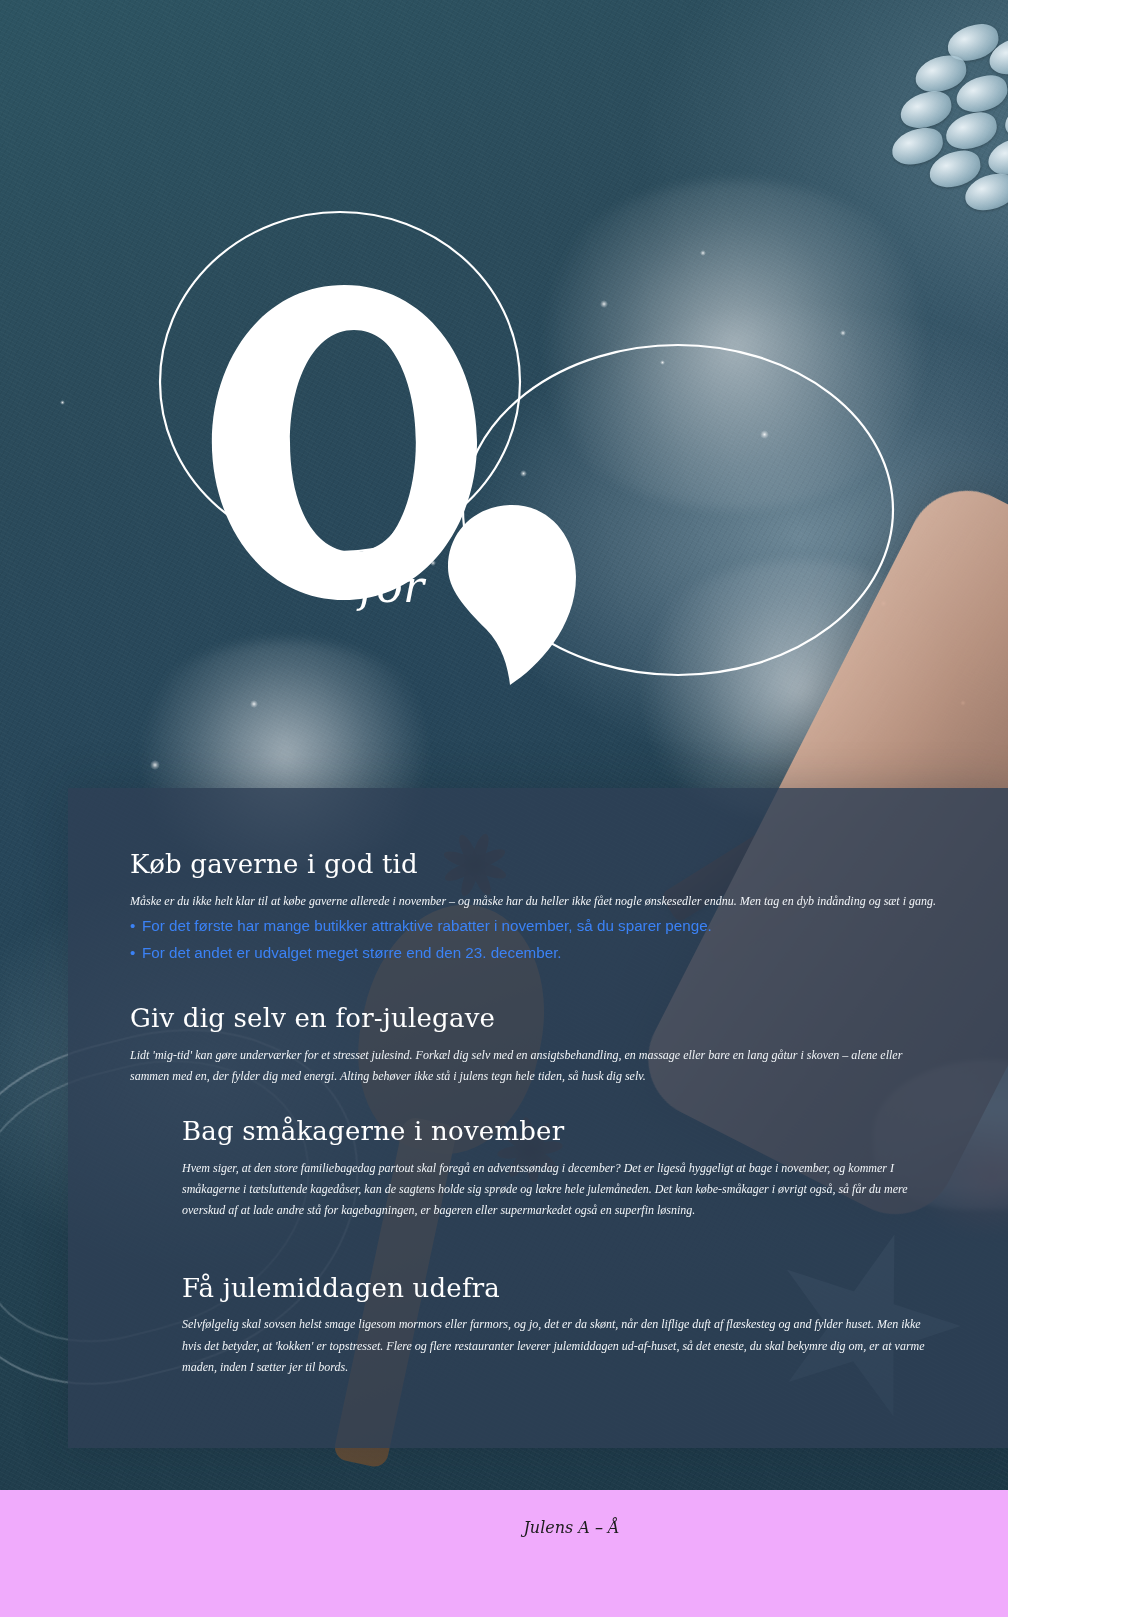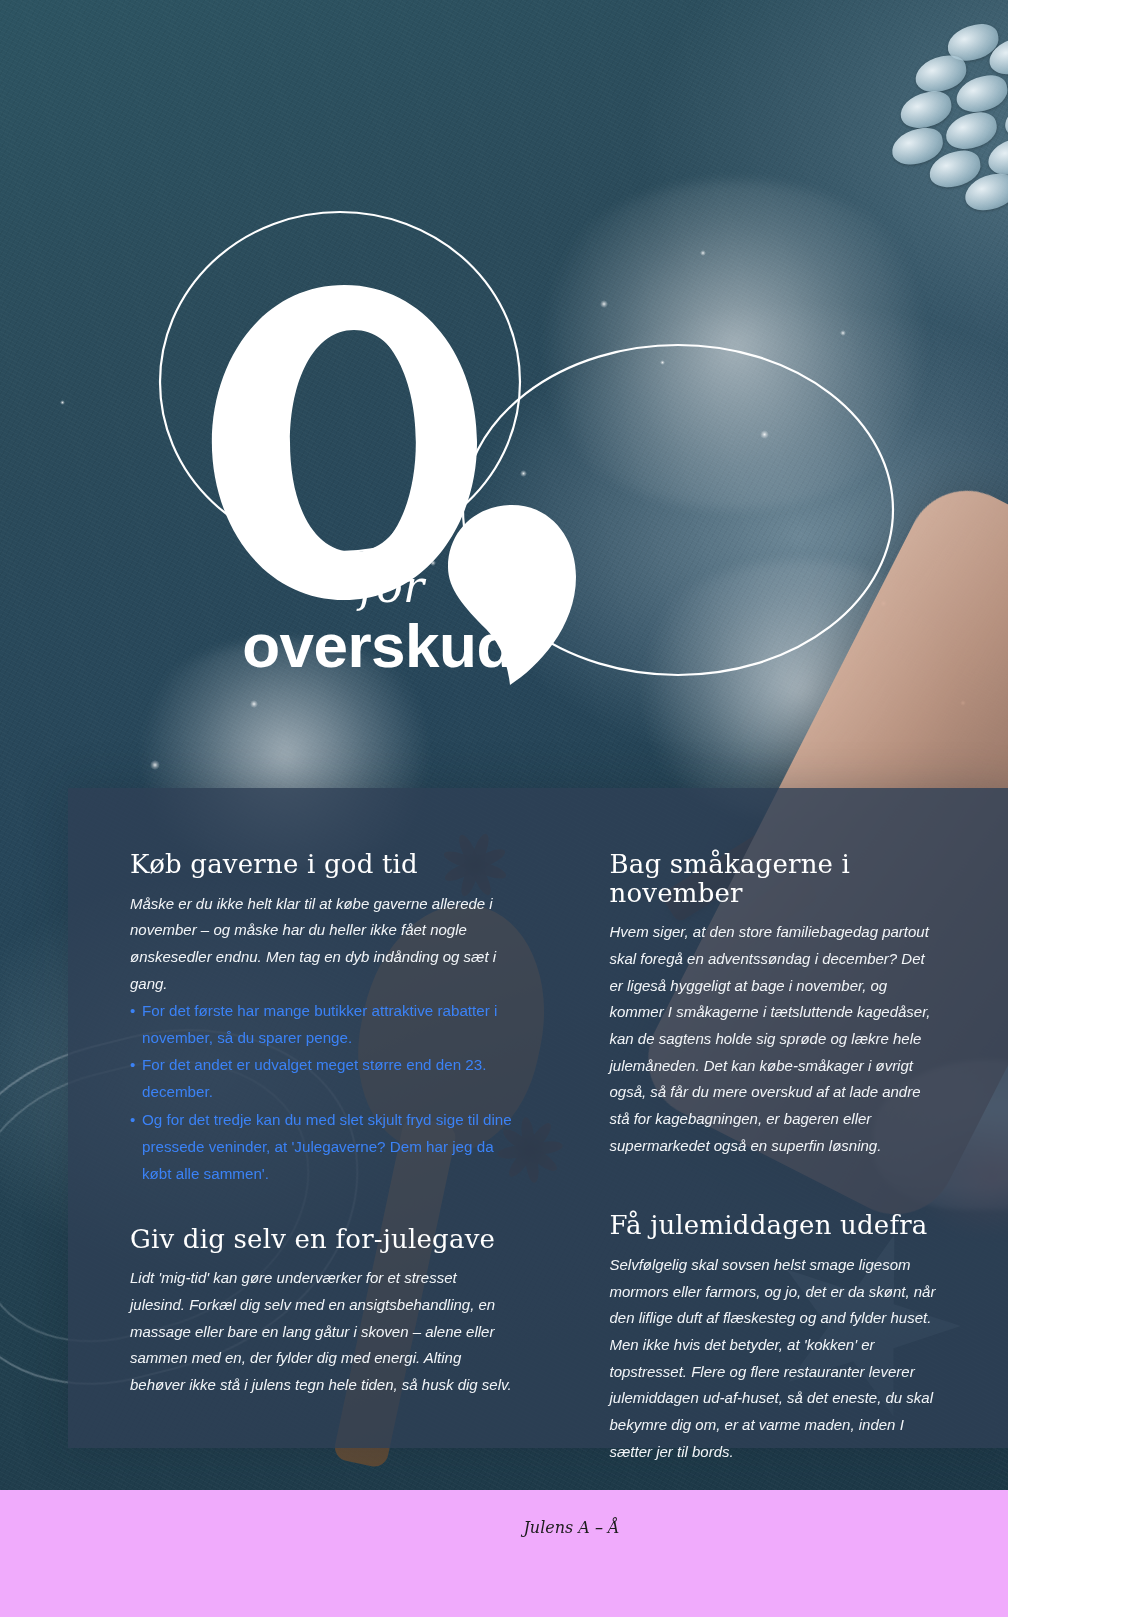--- a/index.html
+++ b/index.html
@@ -225,42 +225,42 @@
     height: 660px;
     background: rgba(46, 64, 86, 0.82);
     box-shadow: 0 0 40px rgba(20,32,44,0.25);
   }
   .panel-inner {
     position: absolute;
     inset: 0;
     padding: 62px 74px 40px 62px;
     box-sizing: border-box;
     display: grid;
-    grid-template-columns: 1fr 1fr;
+    grid-template-columns: 1fr;
     column-gap: 44px;
   }
   .col { position: relative; }
   .col.right { padding-left: 52px; }
 
   .blk { color: #ffffff; }
   .blk.second-left { margin-top: 38px; }
   .blk.second-right { margin-top: 52px; }
 
   h2.heading {
     font-family: "DejaVu Serif", serif;
     font-weight: normal;
     font-size: 26px;
     line-height: 1.1;
     margin: 0 0 12px 0;
     letter-spacing: 0.2px;
   }
   .body {
-    font-family: Liberation Sans, sans-serif;
+    font-family: Liberation Serif, serif;
     font-style: italic;
-    font-size: 15px;
+    font-size: 12px;
     line-height: 1.78;
     margin: 0;
     color: #f2f5f8;
   }
   .bullets {
     list-style: none;
     margin: 0;
     padding: 0;
   }
   .bullets li {
@@ -430,35 +430,33 @@
                C440 290 466 322 466 362
                C466 412 428 452 400 470
                C398 452 392 430 376 414
                C354 392 338 374 338 352
                C338 316 366 290 402 290 Z" fill="#ffffff" transform="translate(-8, 5)"></path>
     </svg>
   </div>
 
   <div class="logo-text">
     <div class="logo-for">for</div>
-    <div class="logo-overskud">overskud</div>
   </div>
 
   <div class="panel">
     <div class="panel-inner">
 
       <div class="col left">
 
         <div class="blk">
           <h2 class="heading">Køb gaverne i god tid</h2>
           <p class="body">Måske er du ikke helt klar til at købe gaverne allerede i november – og måske har du heller ikke fået nogle ønskesedler endnu. Men tag en dyb indånding og sæt i gang.</p>
           <ul class="bullets">
             <li>For det første har mange butikker attraktive rabatter i november, så du sparer penge.</li>
             <li>For det andet er udvalget meget større end den 23. december.</li>
-            <li>Og for det tredje kan du med slet skjult fryd sige til dine pressede veninder, at 'Julegaverne? Dem har jeg da købt alle sammen'.</li>
           </ul>
         </div>
 
         <div class="blk second-left">
           <h2 class="heading">Giv dig selv en for-julegave</h2>
           <p class="body">Lidt 'mig-tid' kan gøre underværker for et stresset julesind. Forkæl dig selv med en ansigtsbehandling, en massage eller bare en lang gåtur i skoven – alene eller sammen med en, der fylder dig med energi. Alting behøver ikke stå i julens tegn hele tiden, så husk dig selv.</p>
         </div>
 
       </div>
 

